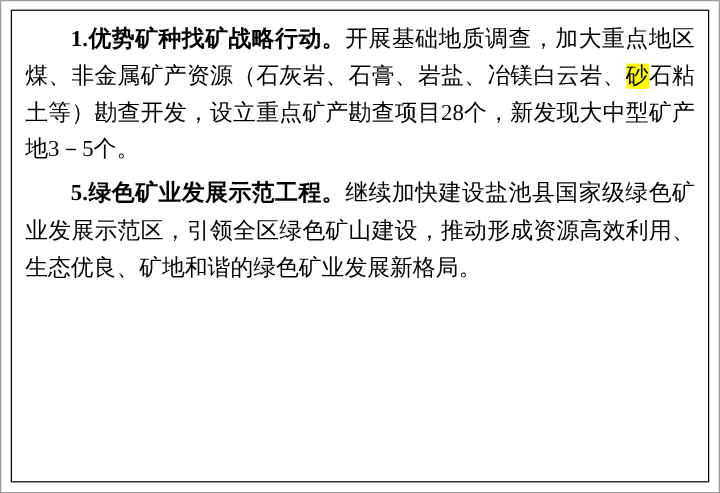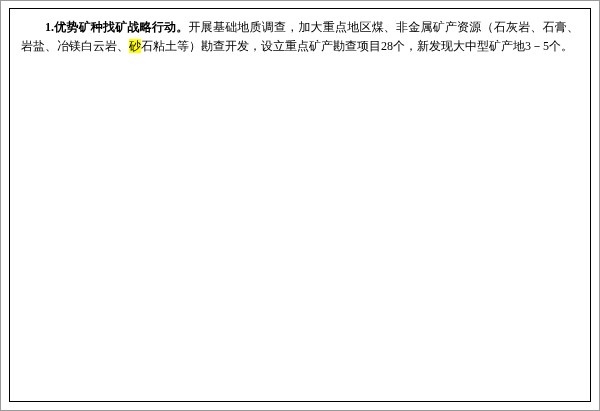--- a/index.html
+++ b/index.html
@@ -41,35 +41,36 @@
     padding: 7px 0 6px 0;
     border-bottom: 1px solid #000000;
     line-height: 1.2;
   }
   .body {
     padding: 6px 11px 0 11px;
   }
   p.para {
     margin: 0 0 0 0;
     padding: 3px 0 3px 0;
-    font-size: 12px;
+    font-size: 19px;
     line-height: 1.62;
     text-align: justify;
     text-justify: inter-ideograph;
     text-indent: 2em;
   }
   .b {
     font-weight: bold;
   }
   .hl {
     background: #ffff00;
   }
 </style>
 </head>
 <body>
 
 <div class="page">
   <div class="box">
     <div class="body">
         <p class="para"><span class="b">1.优势矿种找矿战略行动。</span><span>开展基础地质调查，加大重点地区煤、非金属矿产资源（石灰岩、石膏、岩盐、冶镁白云岩、</span><span class="hl">砂</span><span>石粘土等）勘查开发，设立重点矿产勘查项目28个，新发现大中型矿产地3－5个。</span></p>
+        <p class="para"><span class="b">5.绿色矿业发展示范工程。</span><span>继续加快建设盐池县国家级绿色矿业发展示范区，引领全区绿色矿山建设，推动形成资源高效利用、生态优良、矿地和谐的绿色矿业发展新格局。</span></p>
       </div>
   </div>
 </div>
 
 </body></html>

